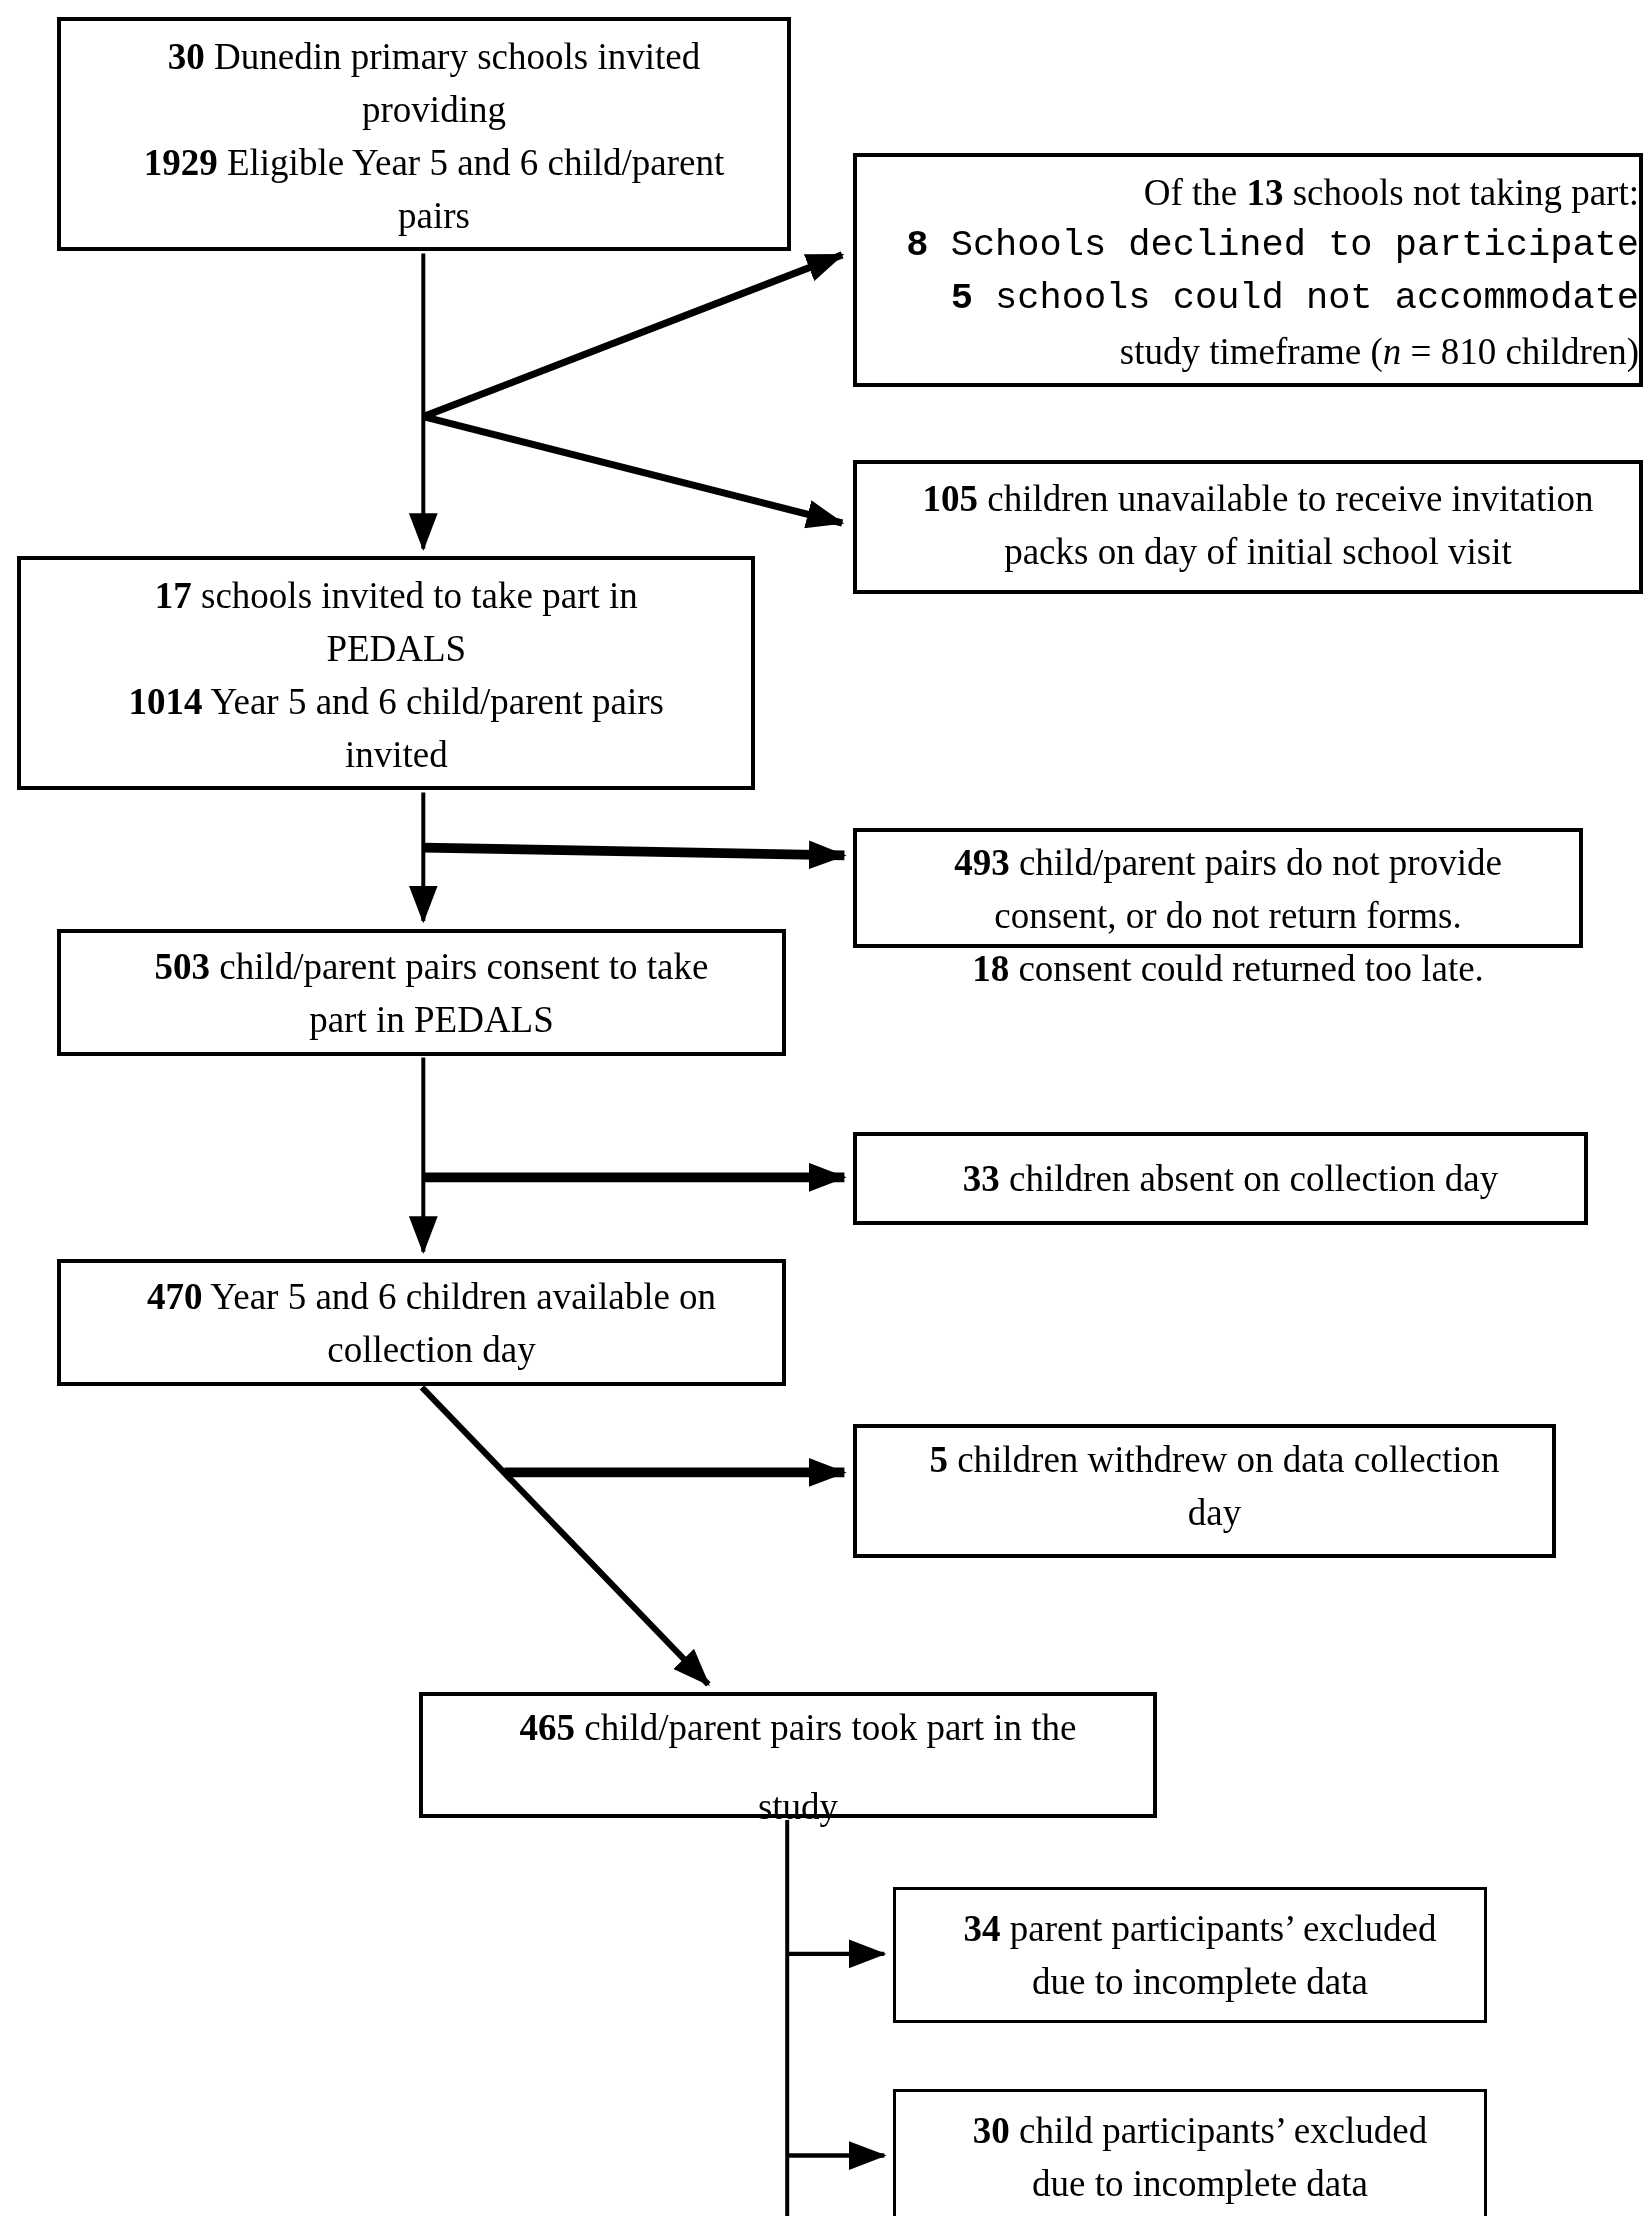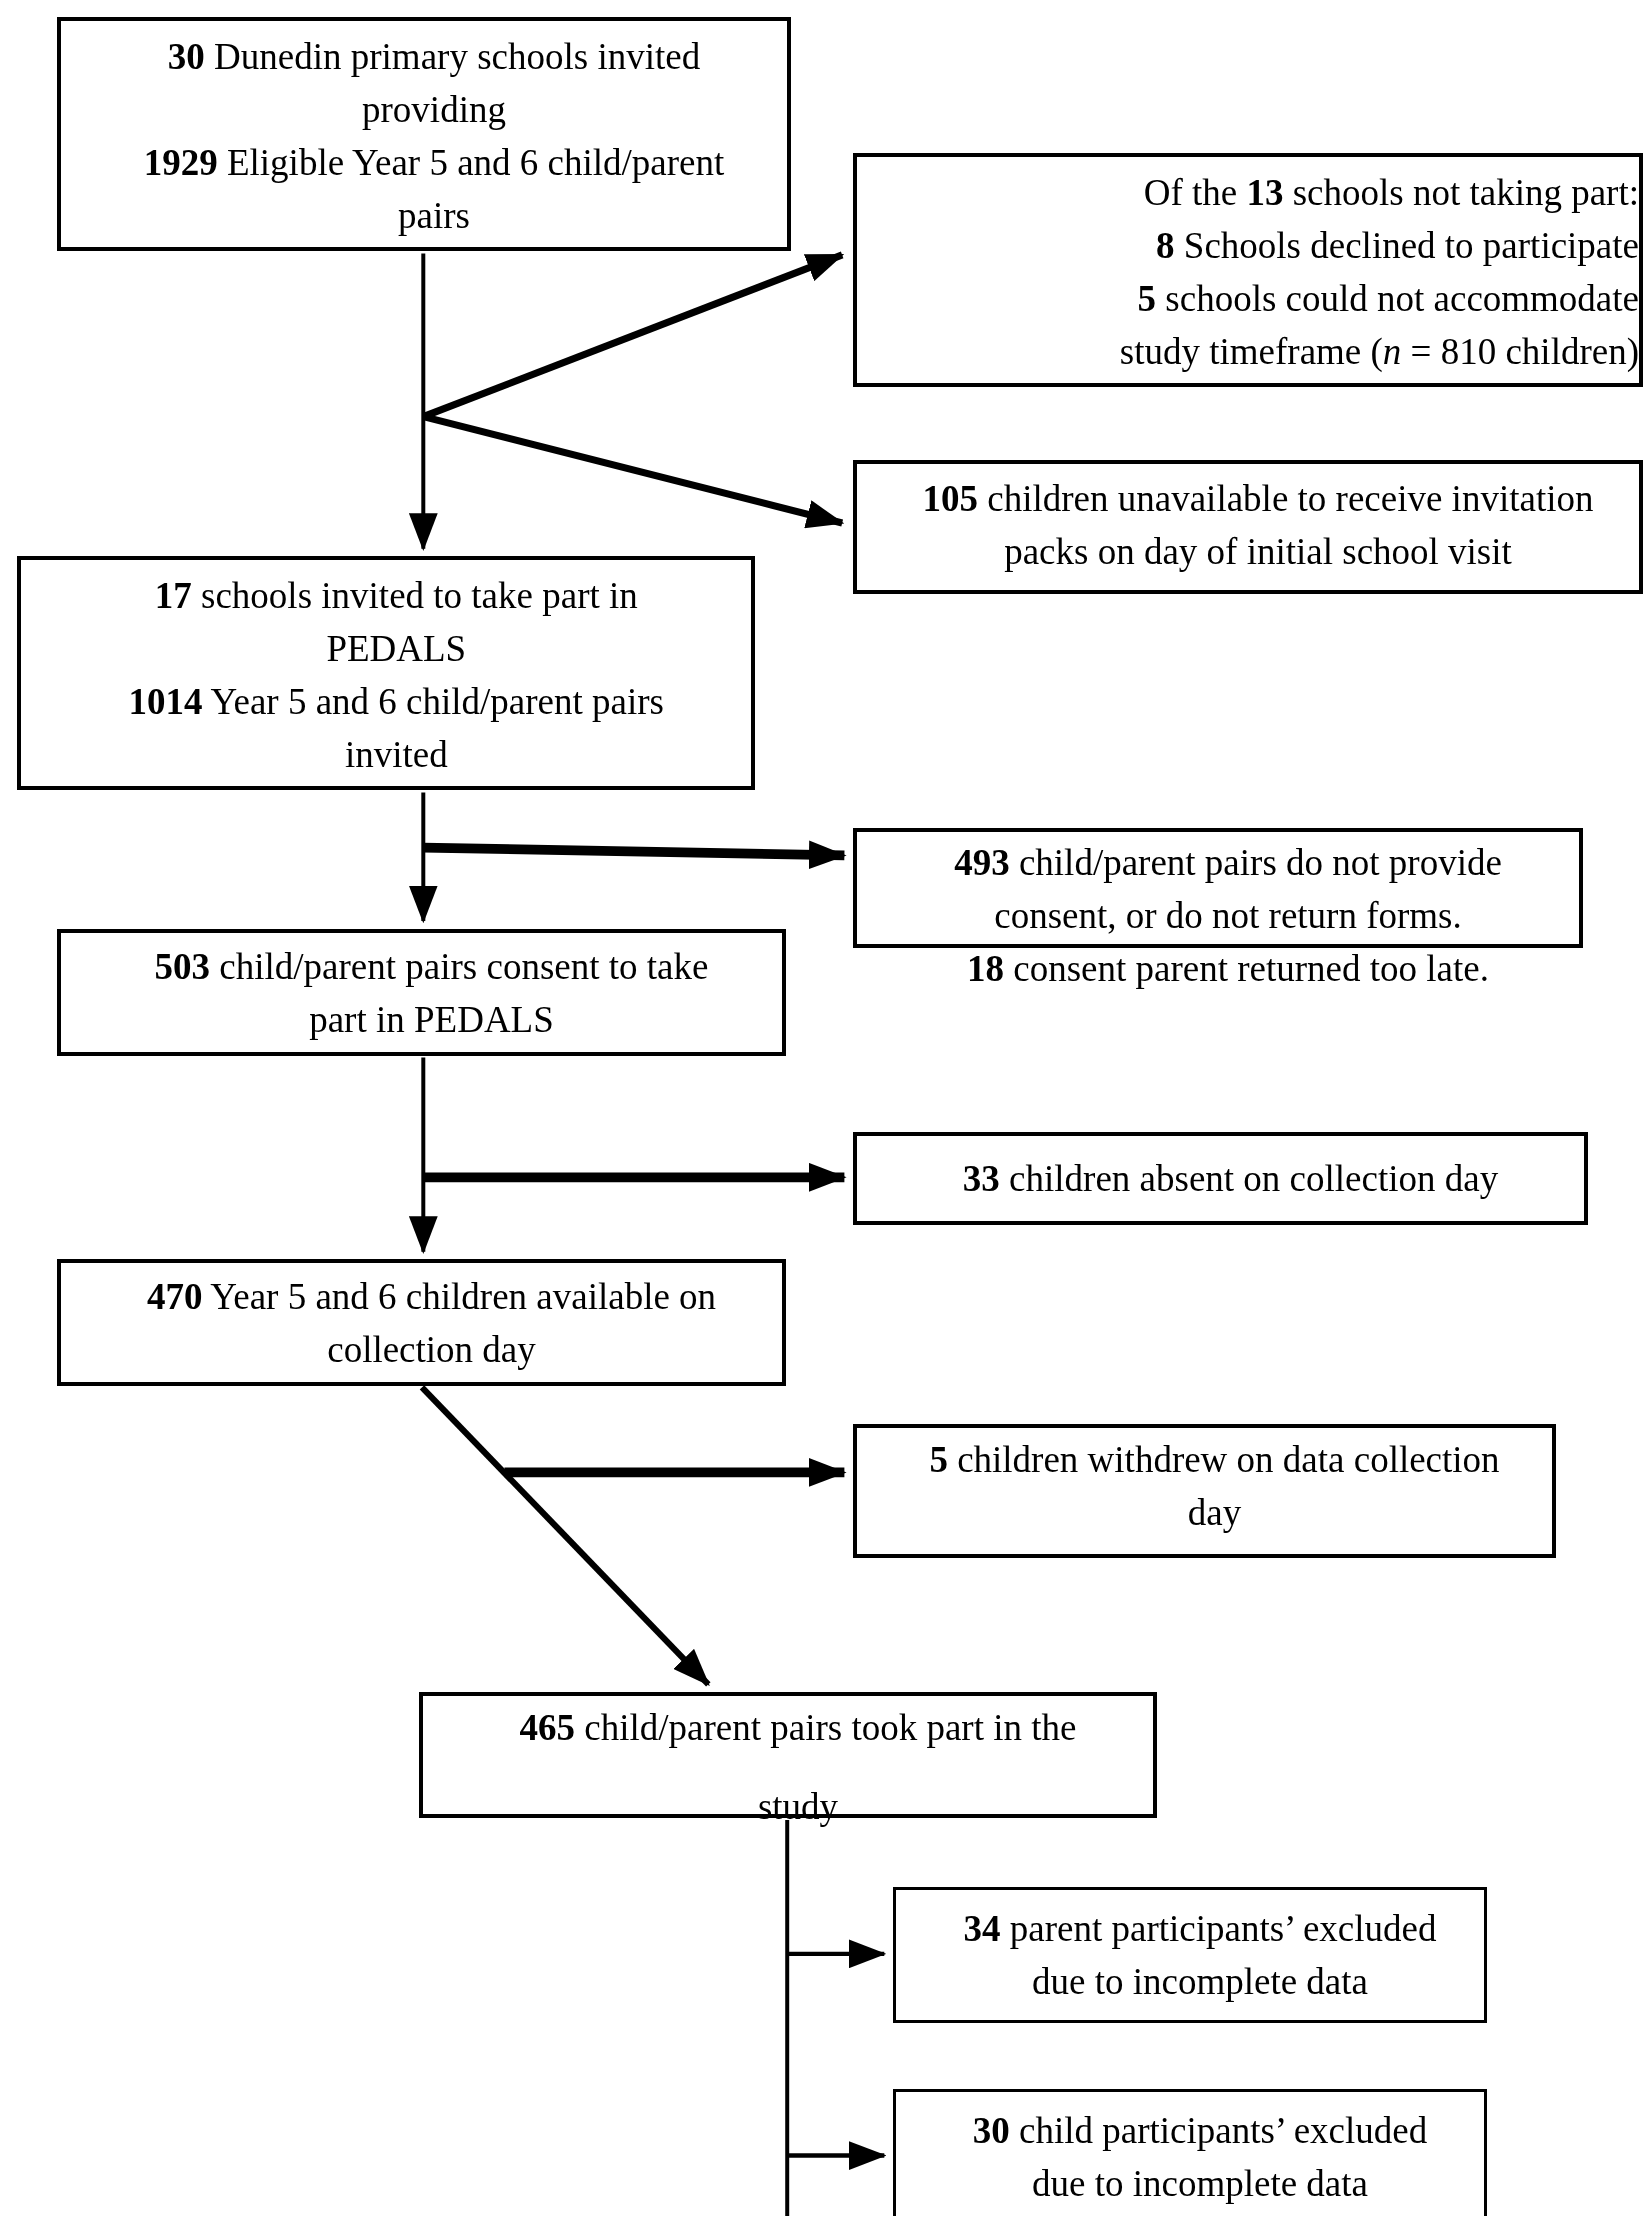--- a/index.html
+++ b/index.html
@@ -18,21 +18,21 @@
     border:4px solid #000;
     background:#ffffff;
     display:flex; flex-direction:column;
     align-items:center; text-align:center;
     font-size:37px; line-height:53px;padding-left:20px;
   }
   .box .line { white-space:nowrap; }
   .b1  { left:57px;  top:17.3px;   width:734px; height:234px; padding-top:8.9px; }
   .b2  { left:853px; top:153px;  width:790px; height:234px; padding-top:8.9px;
          align-items:flex-end; text-align:left; padding-left:66px; }
-  .b2 .line:nth-child(2), .b2 .line:nth-child(3) { padding-left:82px; }
+  .b2 .line:nth-child(2), .b2 .line:nth-child(3) { padding-left:82px;font-family:Liberation Mono, monospace; }
   .b3  { left:853px; top:460px; width:790px; height:134px; padding-top:8px; }
   .b4  { left:17.3px;   top:556px; width:738px; height:234px; padding-top:8.9px; }
   .b5  { left:853px; top:828px; width:730px; height:120px; padding-top:3.5px;  }
   .b6  { left:57px;  top:929px; width:729px; height:127px; padding-top:7px; }
   .b7  { left:853px; top:1132px; width:735px; height:93px; padding-top:16px; }
   .b8  { left:57px;  top:1259px; width:729px; height:127px; padding-top:7px; }
   .b9  { left:853px; top:1424px; width:703px; height:134px; padding-top:5.3px; }
   .b10 { left:419px;  top:1692px; width:738px; height:126px; padding-top:5.3px;gap:26px; }
   .b11 { left:893px; top:1887px; width:594px; height:136px; padding-top:12.4px; border-width:3.1px; }
   .b12 { left:893px; top:2089px; width:594px; height:134px; padding-top:12.4px; border-width:3.1px; }
@@ -80,21 +80,21 @@
     </div>
   <div class="box b4">
       <div class="line"><b>17</b><span> schools invited to take part in</span></div>
       <div class="line"><span>PEDALS</span></div>
       <div class="line"><b>1014</b><span> Year 5 and 6 child/parent pairs</span></div>
       <div class="line"><span>invited</span></div>
     </div>
   <div class="box b5">
       <div class="line"><b>493</b><span> child/parent pairs do not provide</span></div>
       <div class="line"><span>consent, or do not return forms.</span></div>
-      <div class="line"><b>18</b><span> consent parent returned too late.</span></div>
+      <div class="line"><b>18</b><span> consent could returned too late.</span></div>
     </div>
   <div class="box b6">
       <div class="line"><b>503</b><span> child/parent pairs consent to take</span></div>
       <div class="line"><span>part in PEDALS</span></div>
     </div>
   <div class="box b7">
       <div class="line"><b>33</b><span> children absent on collection day</span></div>
     </div>
   <div class="box b8">
       <div class="line"><b>470</b><span> Year 5 and 6 children available on</span></div>

